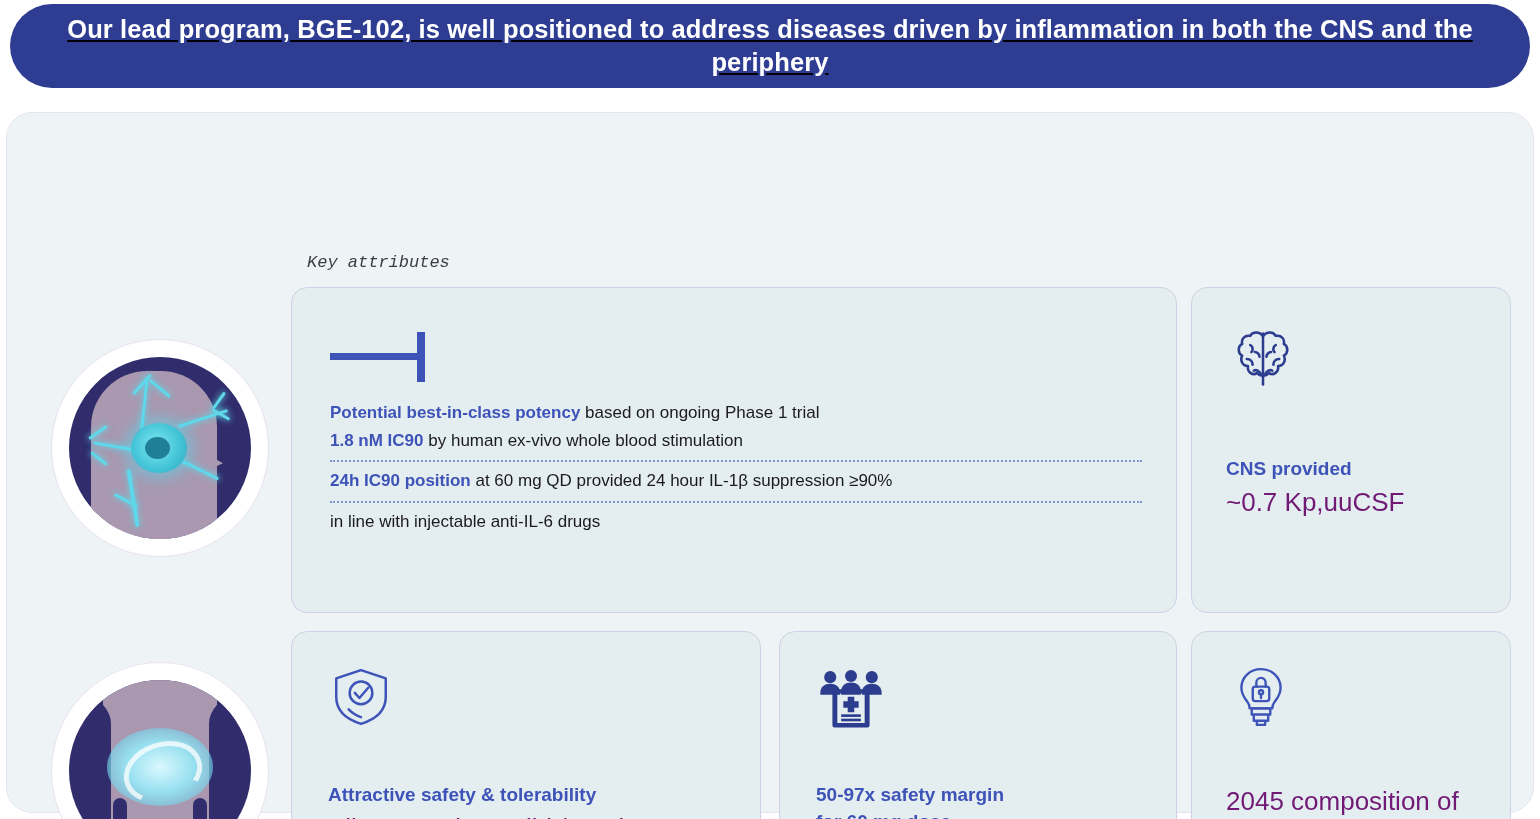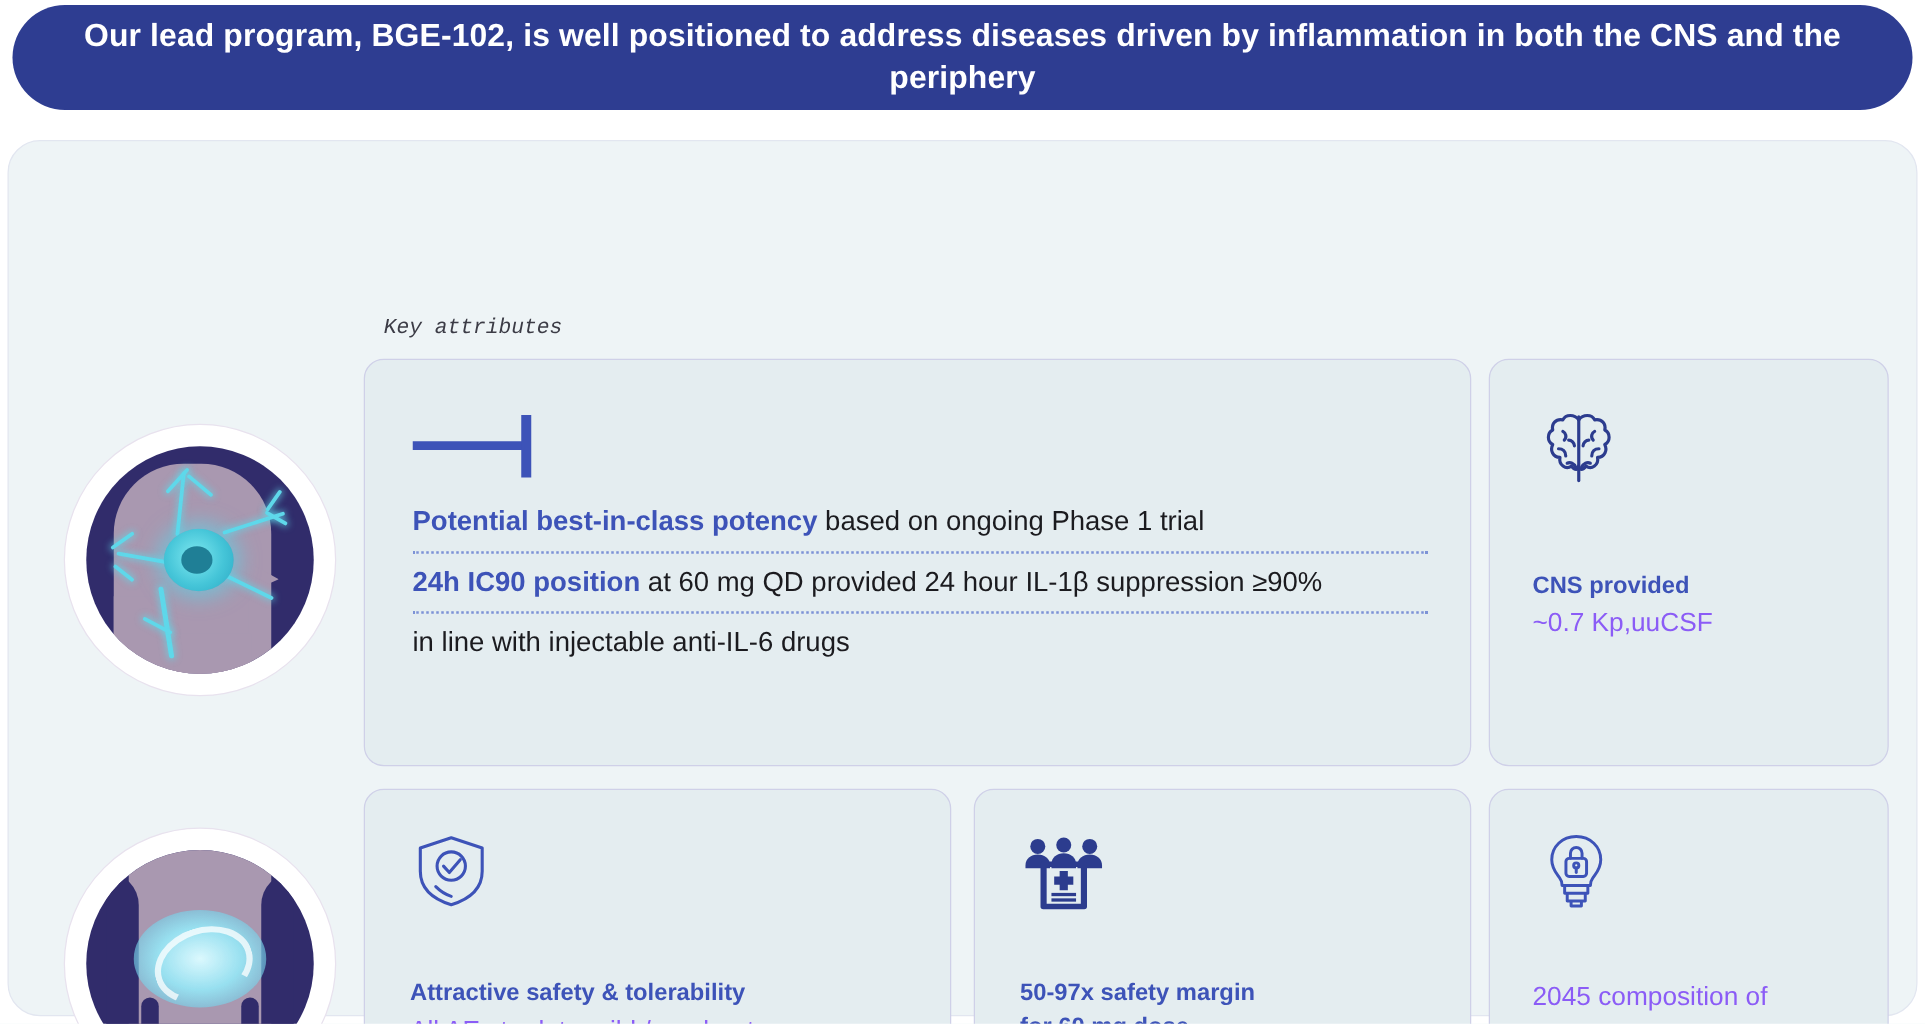--- a/index.html
+++ b/index.html
@@ -11,20 +11,21 @@
   }
   .slide{position:relative;width:1540px;height:819px;box-sizing:border-box;}
 
   
   .banner{
     position:absolute;left:10px;top:4px;width:1520px;height:84px;
     background:#2e3d91;
     border-radius:42px;
     display:flex;align-items:center;justify-content:center;
     box-sizing:border-box;
+    text-decoration:underline;
   }
   .banner-title{
     color:#ffffff;
     font-size:25.5px;
     font-weight:bold;
     line-height:1.28;
     text-align:center;
     letter-spacing:0.1px;
     padding:0 40px;
   }
@@ -128,35 +129,35 @@
   .card-safety {left:284px; top:518px; width:470px; height:264px;}
   .card-margin {left:772px; top:518px; width:398px; height:264px;}
   .card-ip     {left:1184px;top:518px; width:320px; height:264px;}
 
   
   .main-icon{position:absolute;left:38px;top:42px;}
   .rows{position:absolute;left:38px;top:106px;right:34px;}
   .row{padding:5px 0 6px 0;}
   .row.sep{border-top:2px dotted #7d93d6;}
   .line{
-    font-size:22px;line-height:1.62;color:#1b1b1f;
+    font-size:17px;line-height:1.62;color:#1b1b1f;
     white-space:nowrap;
   }
   .b{color:#3d53b8;font-weight:bold;}
 
   
   .ic{position:absolute;left:36px;top:32px;}
   .card-cns .ic{left:34px;top:34px;}
   .ctext{position:absolute;left:36px;right:20px;}
   .card-cns   .ctext{left:34px;top:168px;right:16px;}
   .card-safety .ctext{left:36px;top:150px;right:18px;}
   .card-margin .ctext{left:36px;top:150px;right:18px;}
   .card-ip     .ctext{left:34px;top:150px;right:16px;}
   .ctitle{font-size:19px;font-weight:bold;color:#3d53b8;line-height:1.42;}
-  .cbody{font-size:21px;color:#8b5cf6;line-height:1.48;}
+  .cbody{font-size:26px;color:#701a75;line-height:1.48;}
 </style>
 </head>
 <body>
 
 <div class="slide">
 
   <div class="banner">
     <div class="banner-title">Our lead program, BGE-102, is well positioned to address diseases driven by inflammation in both the CNS and the periphery</div>
   </div>
 
@@ -206,20 +207,21 @@
         <svg width="104" height="54" viewBox="0 0 104 54" aria-hidden="true">
           <rect x="0" y="23" width="94" height="7" fill="#3d53b8"></rect>
           <rect x="87" y="2" width="8" height="50" fill="#3d53b8"></rect>
         </svg>
       </div>
 
       <div class="rows">
 
         <div class="row">
           <div class="line"><span class="b">Potential best-in-class potency</span><span> based on ongoing Phase 1 trial</span></div>
+          <div class="line"><span class="b">1.8 nM IC90</span><span> by human ex-vivo whole blood stimulation</span></div>
         </div>
 
         <div class="row sep">
           <div class="line"><span class="b">24h IC90 position</span><span> at 60 mg QD provided 24 hour IL-1β suppression ≥90%</span></div>
         </div>
 
         <div class="row sep">
           <div class="line"><span>in line with injectable anti-IL-6 drugs</span></div>
         </div>
 

